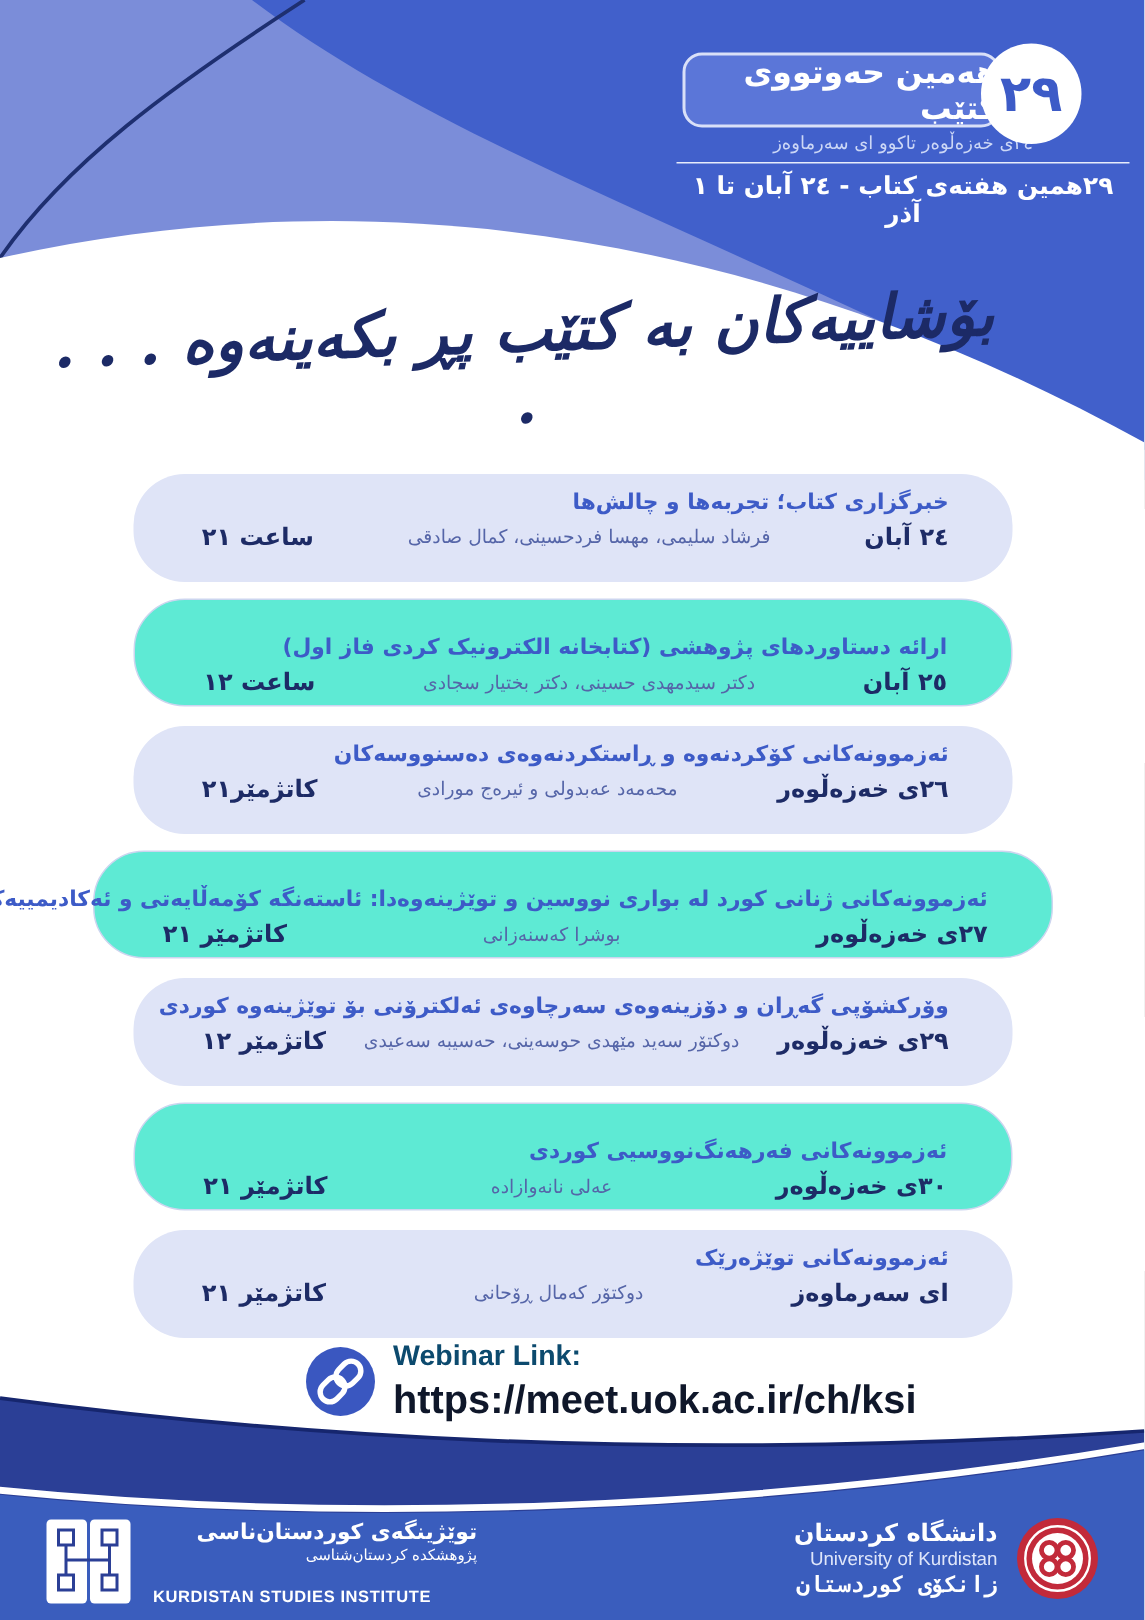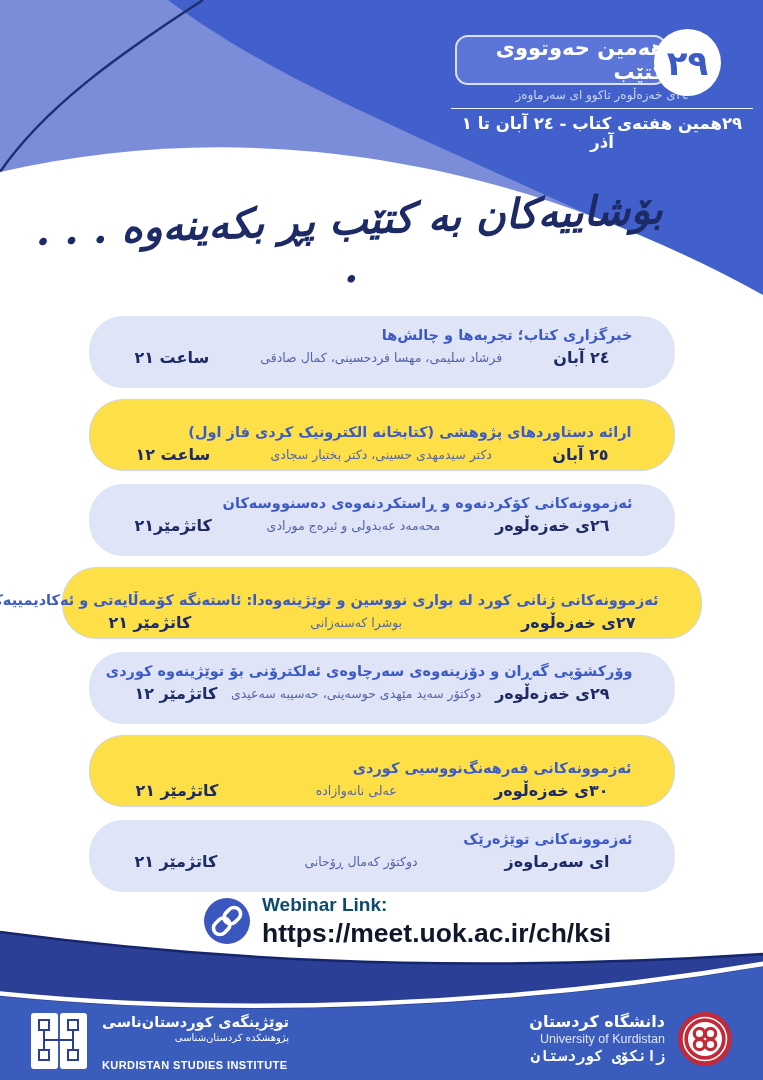--- a/index.html
+++ b/index.html
@@ -51,31 +51,31 @@
   
   .events {
     position:absolute; top:303px; left:0; right:0;
     width:586px; margin:0 auto; z-index:2;
   }
   .card {
     height:72px; border-radius:34px; margin-bottom:11px;
     direction:rtl; overflow:visible;
   }
   .card.filled  { background:#dfe4f7; }
-  .card.outlined{ background:#fde047; border:1.5px solid #ccd5ef; }
+  .card.outlined{ background:#5eead4; border:1.5px solid #ccd5ef; }
   .card.wide    { margin-left:-27px; margin-right:-27px; }
   .card-title {
     padding:10px 42px 0 42px; color:#3d5bc7; font-weight:bold;
     font-size:14.5px; white-space:nowrap; line-height:1.25;margin-top:13px;
   }
   .card-row {
     display:flex; align-items:center; margin-top:4px;
   }
   .card-date {
-    padding-right:65px; color:#1d2b66; font-weight:bold; font-size:16px;
+    padding-right:42px; color:#1d2b66; font-weight:bold; font-size:16px;
     white-space:nowrap;
   }
   .card-speakers {
     flex:1; text-align:center; color:#5565a8; font-size:12.5px;
     white-space:nowrap;
   }
   .card-time {
     padding-left:46px; color:#1d2b66; font-weight:bold; font-size:16px;
     white-space:nowrap;
   }
@@ -90,21 +90,21 @@
   .webinar-url {
     margin-left:58px; margin-top:2px; color:#0f172a; font-weight:bold;
     font-size:26.5px; font-family:"Liberation Sans", sans-serif;
   }
 
   
   .footer-left-logo  { position:absolute; left:30px;  top:1012px; z-index:3; }
   .footer-left-text  {
     position:absolute; left:102px; top:1014px; z-index:3; color:#ffffff;
   }
-  .footer-left-text .l1 { direction:rtl; text-align:left; font-size:14.5px; font-weight:bold; }
+  .footer-left-text .l1 { direction:rtl; text-align:left; font-size:14.5px; font-weight:bold;margin-left:29px; }
   .footer-left-text .l2 { direction:rtl; text-align:right; font-size:10px; margin-top:2px; }
   .footer-left-text .l3 {
     font-family:"Liberation Sans", sans-serif; font-size:11px; font-weight:bold;
     letter-spacing:0.4px; margin-top:16px;
   }
   .footer-right-text {
     position:absolute; right:98px; top:1012px; z-index:3; color:#ffffff;
     text-align:right; direction:rtl;
   }
   .footer-right-text .l1 { font-size:16px; font-weight:bold;margin-left:12px; }

